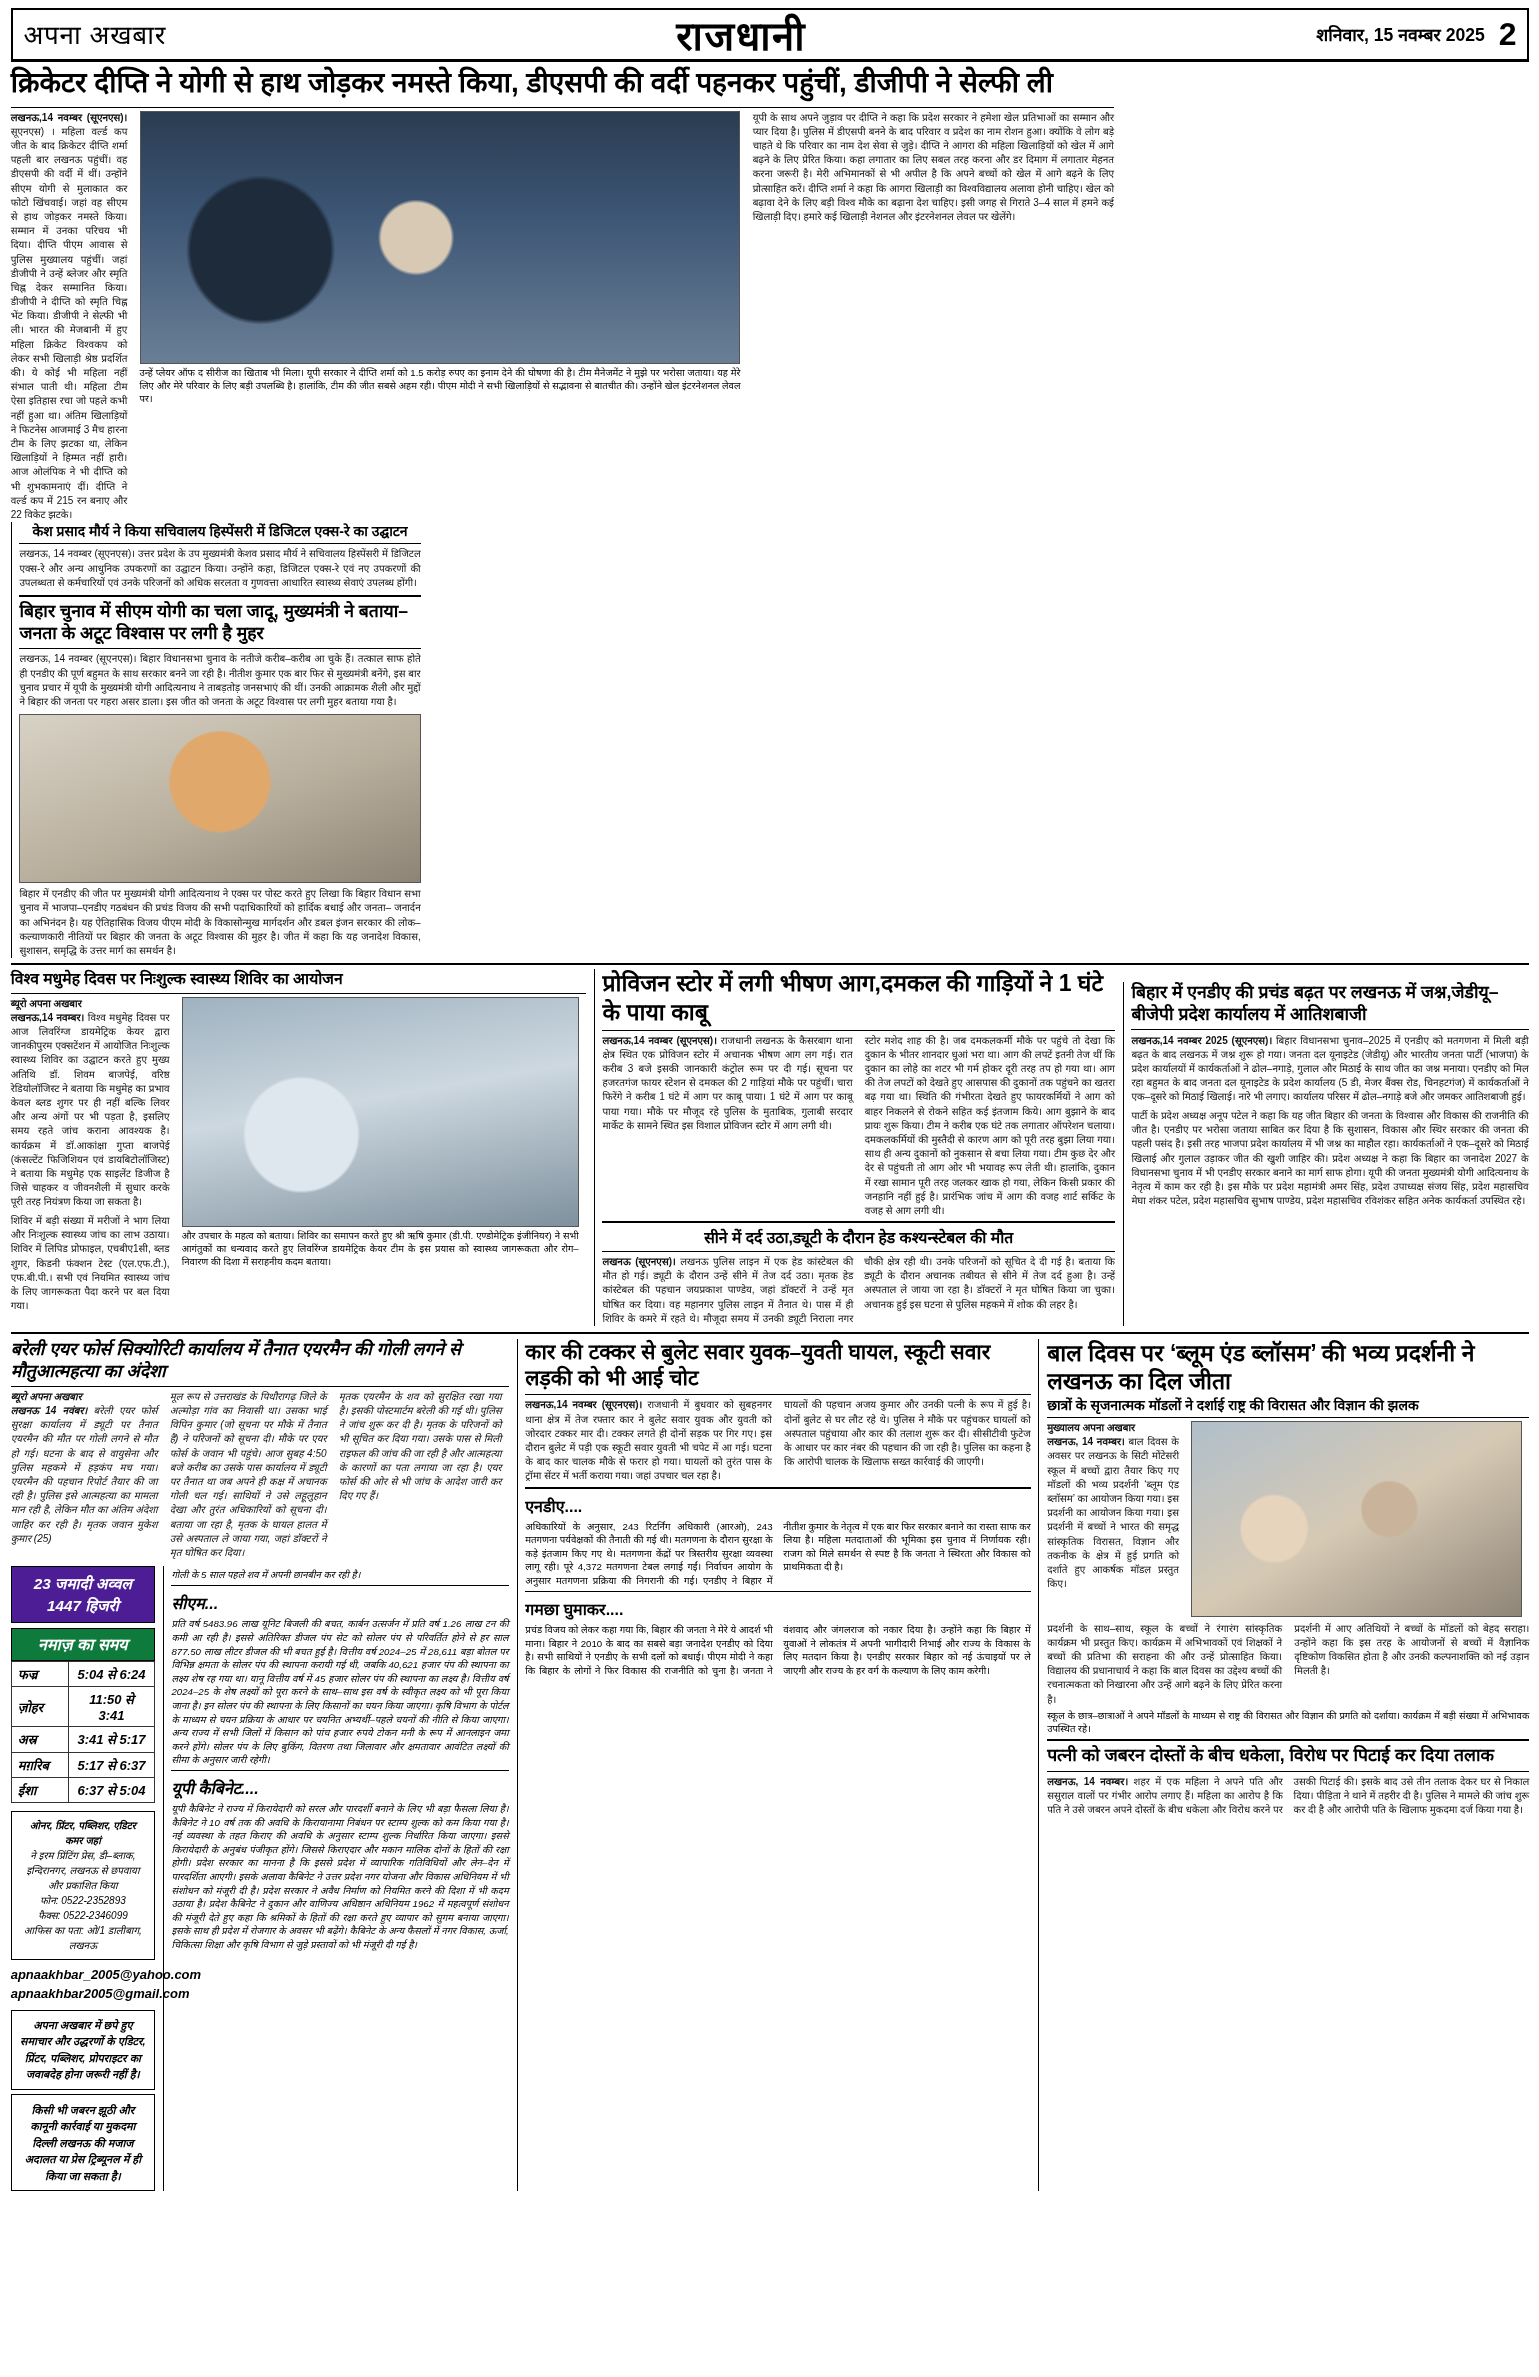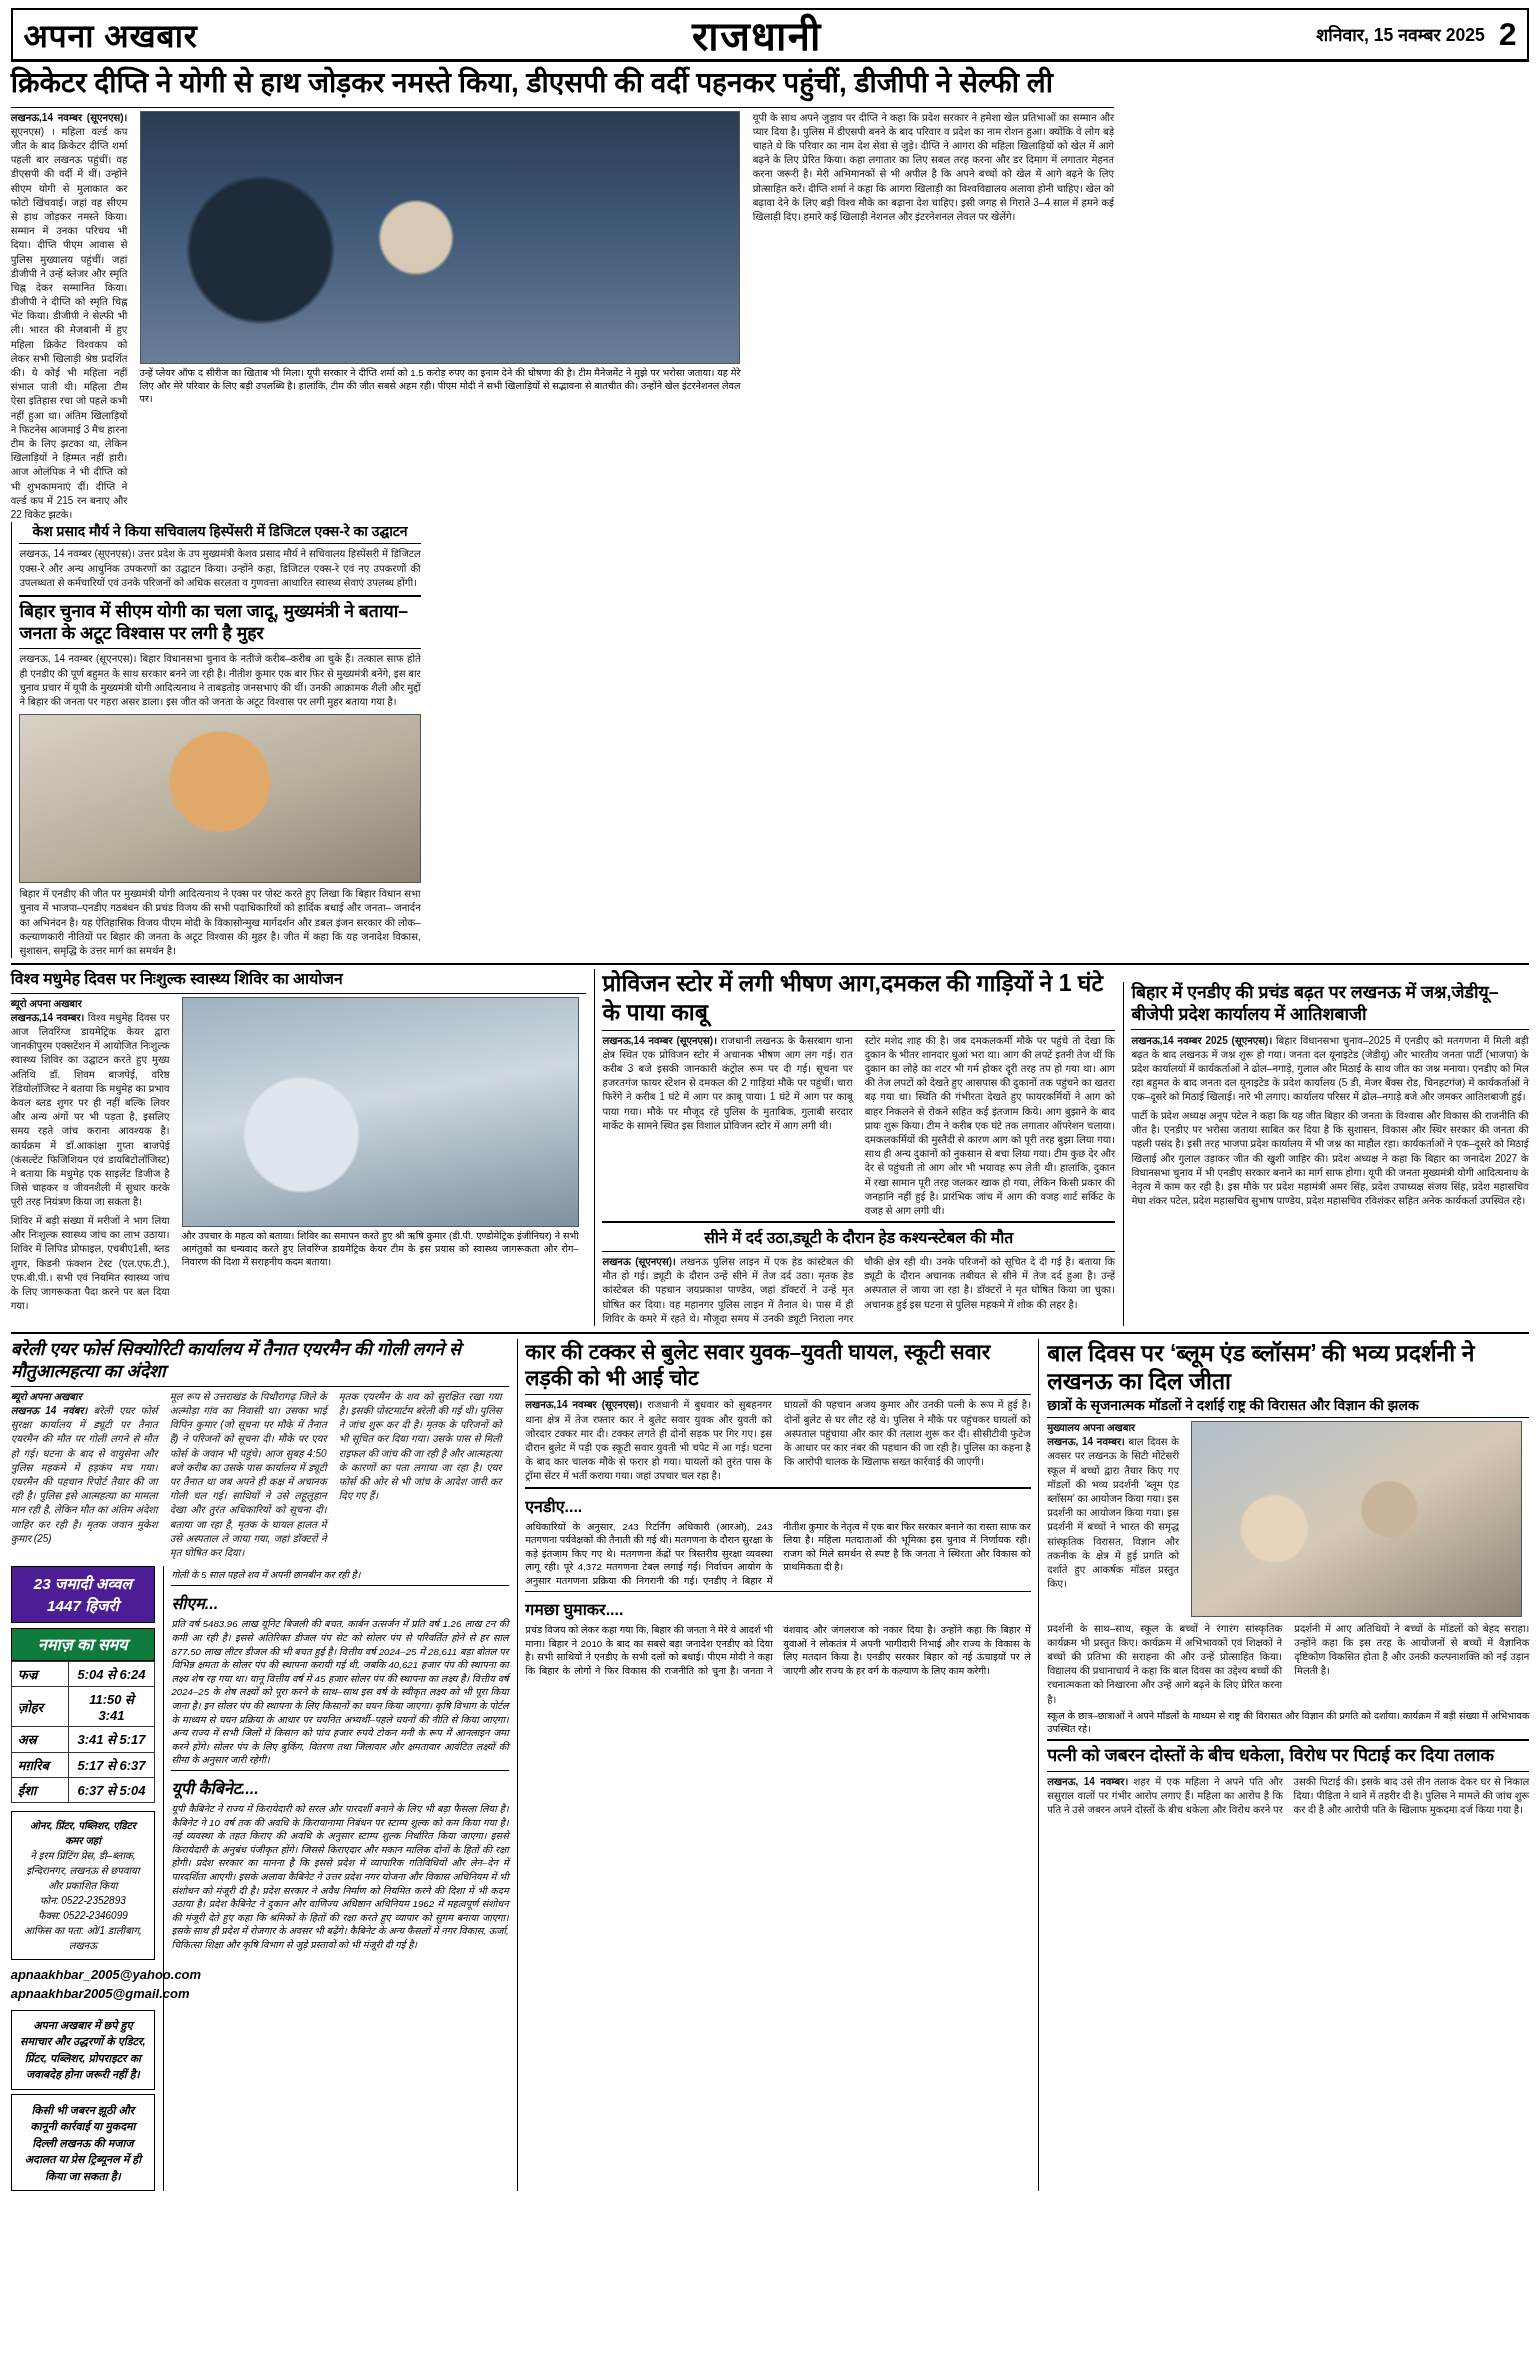--- a/index.html
+++ b/index.html
@@ -22,22 +22,22 @@
     border: 2.3px solid #000;
     border-bottom: 3.1px solid #000;
     display: flex;
     align-items: center;
     justify-content: space-between;
     padding: 4.6px 10.7px;
     height: 54px;
     margin-bottom: 4.6px;
   }
   .mh-left {
-    font-size: 32px;
-    font-weight: bold;
+    font-size: 26px;
+    font-weight: normal;
     letter-spacing: 0.8px;
   }
   .mh-center {
     font-size: 40px;
     font-weight: bold;
     letter-spacing: 1.5px;
     flex: 1;
     text-align: center;
   }
   .mh-right {

